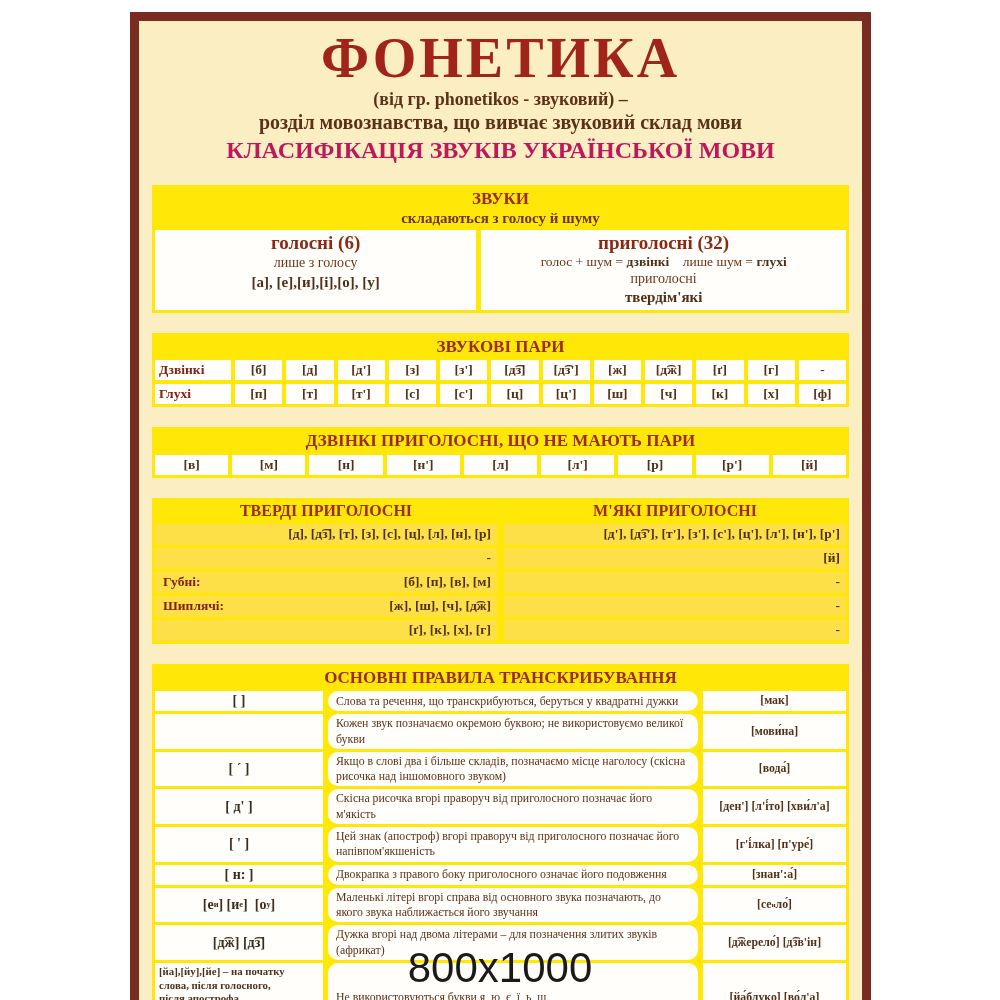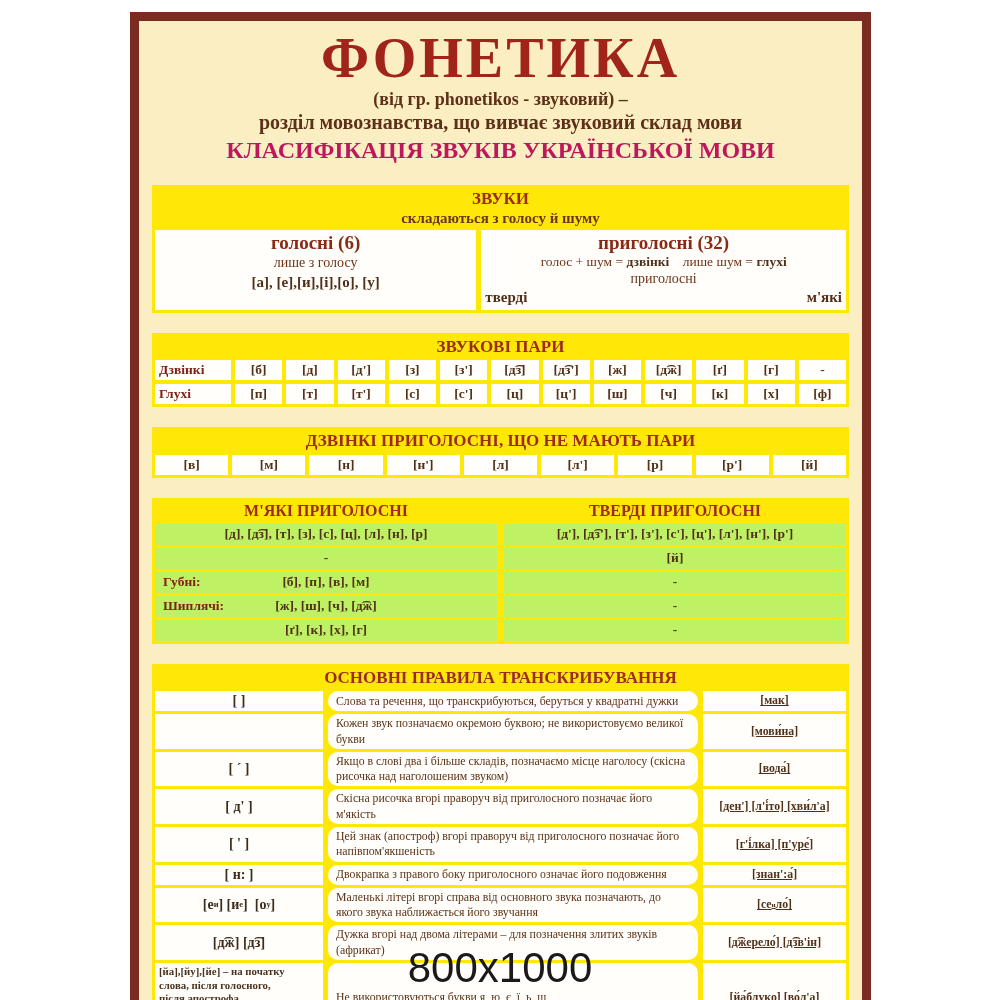--- a/index.html
+++ b/index.html
@@ -23,45 +23,45 @@
 
   
   .zvuky-body { display:grid; grid-template-columns:46.5% 1fr; gap:5px; }
   .zv-cell { background:#fffefa; padding:2px 4px 4px 4px; text-align:center; }
   .zv-t { font-size:19px; font-weight:bold; color:#8a2a15; line-height:1.2; }
   .zv-n { font-size:14px; color:#6e3317; line-height:1.3; }
   .zv-s { font-size:15px; font-weight:bold; color:#51301a; line-height:1.3; }
   .zv-f { font-size:13.5px; color:#6e3317; line-height:1.25; }
   .zv-f b { color:#51301a; }
   .zv-n2 { font-size:14px; color:#6e3317; line-height:1.2; }
-  .zv-hs { display:flex; justify-content:space-between; font-size:15px; font-weight:bold; color:#51301a; line-height:1.2; }
+  .zv-hs { display:flex; justify-content:center; font-size:15px; font-weight:bold; color:#51301a; line-height:1.2; }
 
   
   .pairs-grid { display:grid; grid-template-columns:76px repeat(12,1fr); gap:4px; margin-top:2px; }
   .p-row { display:contents; }
   .p-label { background:#fffefa; font-size:13.5px; font-weight:bold; color:#7c2318; display:flex; align-items:center; padding-left:4px; }
   .p-cell { background:#fffefa; font-size:13.5px; font-weight:bold; color:#51301a; text-align:center; padding:2px 0; }
 
   .unp-grid { display:grid; grid-template-columns:repeat(9,1fr); gap:4px; margin-top:2px; }
 
   
   .hs-grid { display:grid; grid-template-columns:1fr 1fr; column-gap:7px; row-gap:3px; }
   .hs-head { text-align:center; font-size:16px; font-weight:bold; color:#9c2b1d; padding:1px 0; }
   .hs-row { display:contents; }
-  .hs-cell { background:#bef264; position:relative; display:flex; align-items:center; justify-content:center; min-height:21px; padding:1px 6px; }
+  .hs-cell { background:#fde047; position:relative; display:flex; align-items:center; justify-content:flex-end; min-height:21px; padding:1px 6px; }
   .hs-label { position:absolute; left:8px; font-size:13.5px; font-weight:bold; color:#7c2318; }
   .hs-sounds { font-size:13.5px; font-weight:bold; color:#51301a; text-align:center; }
 
   
   .rules-grid { display:grid; grid-template-columns:168px 1fr 143px; column-gap:5px; row-gap:3px; margin-top:2px; }
   .r-row { display:contents; }
   .r-sym { background:#fffefa; display:flex; align-items:center; justify-content:center; font-size:14px; font-weight:bold; color:#3d2c1c; text-align:center; padding:2px 3px; }
   .r-sym-small { font-size:10.8px; line-height:1.25; justify-content:flex-start; text-align:left; white-space:pre-line; align-items:flex-start; padding:2px 4px; color:#4a3420; }
   .r-rule { background:#fffefa; font-size:11.8px; color:#5c3219; line-height:1.3; padding:2px 8px; display:flex; align-items:center; white-space:pre-line;border-radius:10px; }
-  .r-ex { background:#fffefa; display:flex; align-items:center; justify-content:center; font-size:11.8px; font-weight:bold; color:#51301a; text-align:center; white-space:pre-line; padding:2px 2px; line-height:1.35;text-decoration:underline; }
+  .r-ex { background:#fffefa; display:flex; align-items:center; justify-content:center; font-size:11.8px; font-weight:bold; color:#51301a; text-align:center; white-space:pre-line; padding:2px 2px; line-height:1.35; }
   sup { font-size:0.6em; line-height:0; }
 
   .footer { position:absolute; left:0; top:944px; width:1000px; text-align:center; font-family:"Liberation Sans","DejaVu Sans",sans-serif; font-size:42px; color:#1a1a1a; }
 </style>
 </head>
 <body>
 
 <div class="page">
   <div class="poster">
 
@@ -137,22 +137,22 @@
         <div class="p-cell">[л]</div>
         <div class="p-cell">[л']</div>
         <div class="p-cell">[р]</div>
         <div class="p-cell">[р']</div>
         <div class="p-cell">[й]</div>
       </div>
     </section>
 
     <section class="sec">
       <div class="hs-grid">
+        <div class="hs-head">ТВЕРДІ ПРИГОЛОСНІ</div>
         <div class="hs-head">М'ЯКІ ПРИГОЛОСНІ</div>
-        <div class="hs-head">ТВЕРДІ ПРИГОЛОСНІ</div>
 
         <div class="hs-row">
           <div class="hs-cell">
               <span class="hs-label"></span>
               <span class="hs-sounds">[д], [д͡з], [т], [з], [с], [ц], [л], [н], [р]</span>
             </div>
           <div class="hs-cell">
               <span class="hs-sounds">[д'], [д͡з'], [т'], [з'], [с'], [ц'], [л'], [н'], [р']</span>
             </div>
         </div>
@@ -204,21 +204,21 @@
           <div class="r-rule">Слова та речення,  що транскрибуються, беруться у квадратні дужки</div>
           <div class="r-ex">[мак]</div>
         </div>
         <div class="r-row">
           <div class="r-sym"></div>
           <div class="r-rule">Кожен звук позначаємо окремою буквою; не використовуємо великої букви</div>
           <div class="r-ex">[мови́на]</div>
         </div>
         <div class="r-row">
           <div class="r-sym">[ ´ ]</div>
-          <div class="r-rule">Якщо в слові два і більше складів, позначаємо місце наголосу (скісна рисочка над наголошеним звуком)</div>
+          <div class="r-rule">Якщо в слові два і більше складів, позначаємо місце наголосу (скісна рисочка над іншомовного звуком)</div>
           <div class="r-ex">[вода́]</div>
         </div>
         <div class="r-row">
           <div class="r-sym">[ д' ]</div>
           <div class="r-rule">Скісна рисочка вгорі праворуч від приголосного позначає його м'якість</div>
           <div class="r-ex">[ден'] [л'і́то] [хви́л'а]</div>
         </div>
         <div class="r-row">
           <div class="r-sym">[ ' ]</div>
           <div class="r-rule">Цей знак (апостроф) вгорі праворуч від приголосного  позначає його напівпом'якшеність</div>

